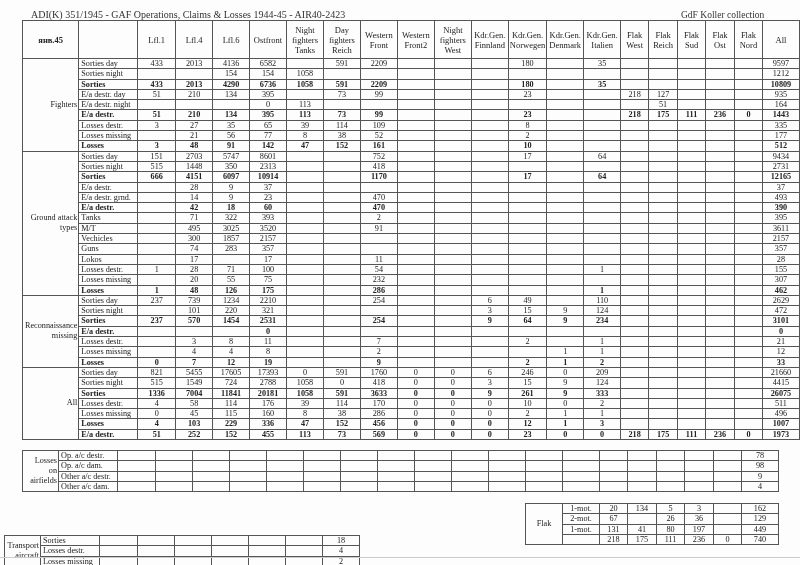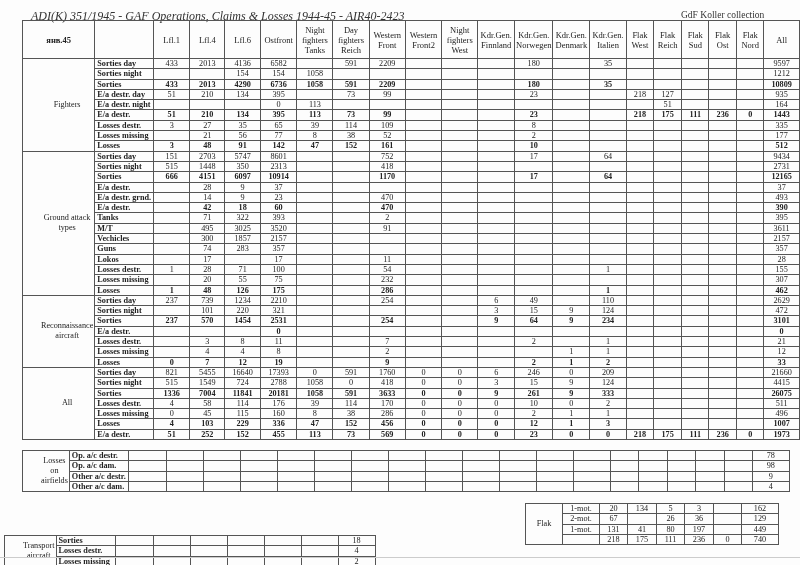--- a/index.html
+++ b/index.html
@@ -1,29 +1,29 @@
 <!DOCTYPE html>
 <html><head>
 <meta charset="utf-8">
 <style>
   html, body { margin: 0; padding: 0; }
   body {
     width: 800px; height: 565px; background: #fdfdfd; position: relative;
     font-family: "Liberation Serif", "DejaVu Serif", serif; color: #222; overflow: hidden;
   }
-  .title { position: absolute; left: 31px; top: 9px; font-size: 12px; color: #333; font-style: italic; }
+  .title { position: absolute; left: 31px; top: 9px; font-size: 10px; color: #333; }
   .collection { position: absolute; left: 681px; top: 10px; font-size: 9.5px; color: #333; }
   table { border-collapse: collapse; position: absolute; table-layout: fixed; }
   td, th {
     border: 1px solid #555; font-size: 8.2px; line-height: 9.3px; height: 9.3px;
     padding: 0 1px; text-align: center; font-weight: normal; white-space: nowrap; overflow: hidden;
   }
   th { height: 37px; line-height: 10px; white-space: normal; font-size: 8.5px; }
-  td.lbl { text-align: left; padding-left: 2px; font-weight: bold; }
-  td.grp { text-align: center; padding-left: 18px; white-space: normal; line-height: 10px; vertical-align: middle; }
+  td.lbl { text-align: left; padding-left: 2px; }
+  td.grp { text-align: right; padding-left: 2px; white-space: normal; line-height: 10px; vertical-align: middle; }
   tr.bold td { font-weight: bold; }
   .main { left: 22px; top: 20px; }
   .main tbody.sec > tr:first-child td { border-top: 1.5px solid #333; }
   .air { left: 22px; top: 450px; }
   .trans { left: 4px; top: 503px; margin-top: 32px; }
   .flak { left: 525px; top: 503px; }
   .bottomline { position: absolute; left: 0; top: 557px; width: 800px; height: 1px; background: #ccc; }
 </style>
 </head>
 <body>
@@ -587,21 +587,21 @@
         <td></td>
         <td></td>
         <td></td>
         <td></td>
         <td></td>
         <td>462</td>
       </tr>
     </tbody>
     <tbody class="sec">
       <tr>
-        <td class="grp" rowspan="7">Reconnaissance aircraft</td>
+        <td class="grp" rowspan="7">Reconnaissance missing</td>
         <td class="lbl">Sorties day</td>
         <td>237</td>
         <td>739</td>
         <td>1234</td>
         <td>2210</td>
         <td></td>
         <td></td>
         <td>254</td>
         <td></td>
         <td></td>
@@ -748,21 +748,21 @@
         <td></td>
         <td>33</td>
       </tr>
     </tbody>
     <tbody class="sec">
       <tr>
         <td class="grp" rowspan="7">All</td>
         <td class="lbl">Sorties day</td>
         <td>821</td>
         <td>5455</td>
-        <td>16640</td>
+        <td>17605</td>
         <td>17393</td>
         <td>0</td>
         <td>591</td>
         <td>1760</td>
         <td>0</td>
         <td>0</td>
         <td>6</td>
         <td>246</td>
         <td>0</td>
         <td>209</td>

